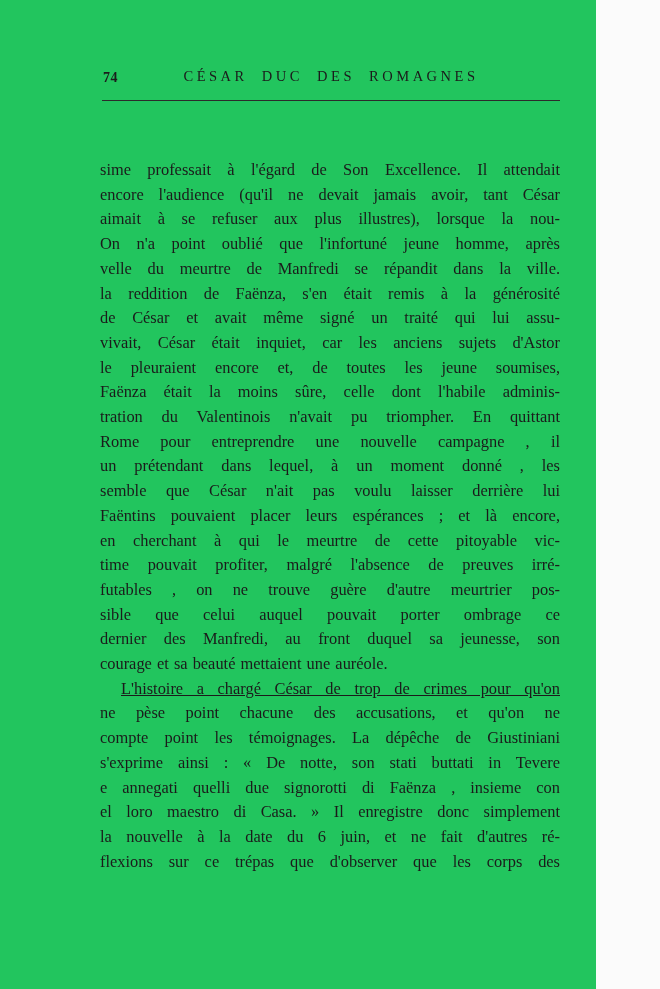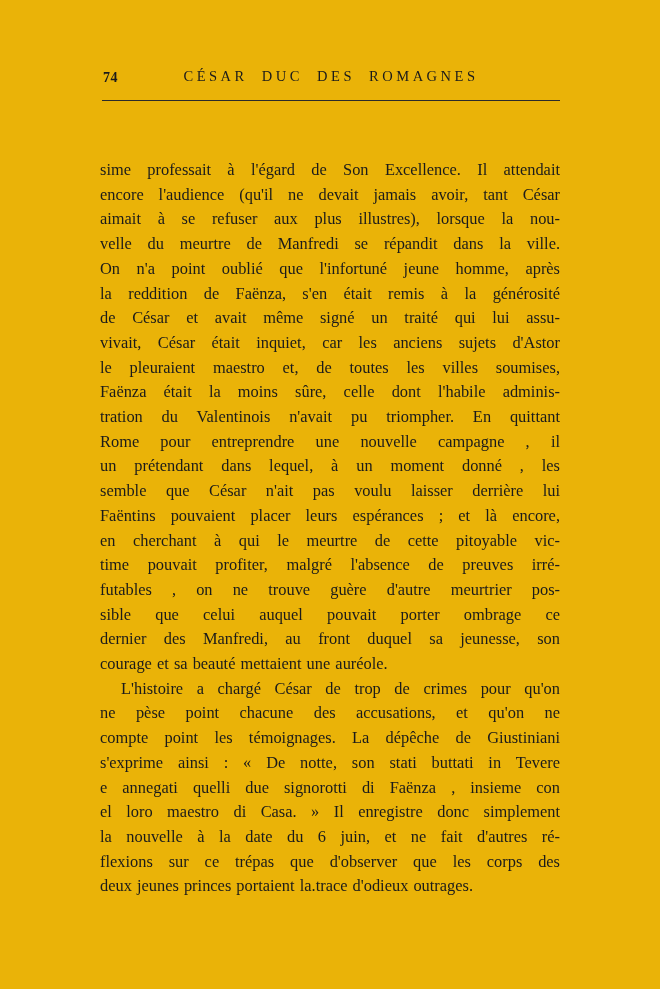--- a/index.html
+++ b/index.html
@@ -7,23 +7,23 @@
     padding: 0;
   }
   body {
     width: 660px;
     height: 989px;
     background: #fbfbfb;
     overflow: hidden;
   }
   .page {
     position: relative;
-    width: 660px;
+    width: 596px;
     height: 989px;
-    background: #eab308;
+    background: #22c55e;
     color: #1b1b1b;
     font-family: "Liberation Serif", "DejaVu Serif", serif;
   }
   .page-header {
     position: absolute;
     top: 68px;
     left: 102px;
     width: 458px;
     height: 20px;
   }
@@ -69,42 +69,43 @@
   }
   .line {
     text-align: justify;
     text-align-last: justify;
   }
   .line.last {
     text-align-last: left;
   }
   .line.indent {
     text-indent: 21px;
+    text-decoration: underline;
   }
 </style>
 </head>
 <body>
 
 <div class="page">
   <div class="page-header">
     <span class="page-number">74</span>
     <span class="running-title">CÉSAR DUC DES ROMAGNES</span>
   </div>
   <hr class="header-rule">
   <div class="page-body">
       <div class="paragraph">
         <div class="line">sime professait à l'égard de Son Excellence. Il attendait</div>
         <div class="line">encore l'audience (qu'il ne devait jamais avoir, tant César</div>
         <div class="line">aimait à se refuser aux plus illustres), lorsque la nou-</div>
+        <div class="line">On n'a point oublié que l'infortuné jeune homme, après</div>
         <div class="line">velle du meurtre de Manfredi se répandit dans la ville.</div>
-        <div class="line">On n'a point oublié que l'infortuné jeune homme, après</div>
         <div class="line">la reddition de Faënza, s'en était remis à la générosité</div>
         <div class="line">de César et avait même signé un traité qui lui assu-</div>
         <div class="line">vivait, César était inquiet, car les anciens sujets d'Astor</div>
-        <div class="line">le pleuraient maestro et, de toutes les villes soumises,</div>
+        <div class="line">le pleuraient encore et, de toutes les jeune soumises,</div>
         <div class="line">Faënza était la moins sûre, celle dont l'habile adminis-</div>
         <div class="line">tration du Valentinois n'avait pu triompher. En quittant</div>
         <div class="line">Rome pour entreprendre une nouvelle campagne , il</div>
         <div class="line">un prétendant dans lequel, à un moment donné , les</div>
         <div class="line">semble que César n'ait pas voulu laisser derrière lui</div>
         <div class="line">Faëntins pouvaient placer leurs espérances ; et là encore,</div>
         <div class="line">en cherchant à qui le meurtre de cette pitoyable vic-</div>
         <div class="line">time pouvait profiter, malgré l'absence de preuves irré-</div>
         <div class="line">futables , on ne trouve guère d'autre meurtrier pos-</div>
         <div class="line">sible que celui auquel pouvait porter ombrage ce</div>
@@ -113,16 +114,15 @@
       </div>
       <div class="paragraph">
         <div class="line indent">L'histoire a chargé César de trop de crimes pour qu'on</div>
         <div class="line">ne pèse point chacune des accusations, et qu'on ne</div>
         <div class="line">compte point les témoignages. La dépêche de Giustiniani</div>
         <div class="line">s'exprime ainsi : « De notte, son stati buttati in Tevere</div>
         <div class="line">e annegati quelli due signorotti di Faënza , insieme con</div>
         <div class="line">el loro maestro di Casa. » Il enregistre donc simplement</div>
         <div class="line">la nouvelle à la date du 6 juin, et ne fait d'autres ré-</div>
         <div class="line">flexions sur ce trépas que d'observer que les corps des</div>
-        <div class="line last">deux jeunes princes portaient la.trace d'odieux outrages.</div>
       </div>
     </div>
 </div>
 
 </body></html>

